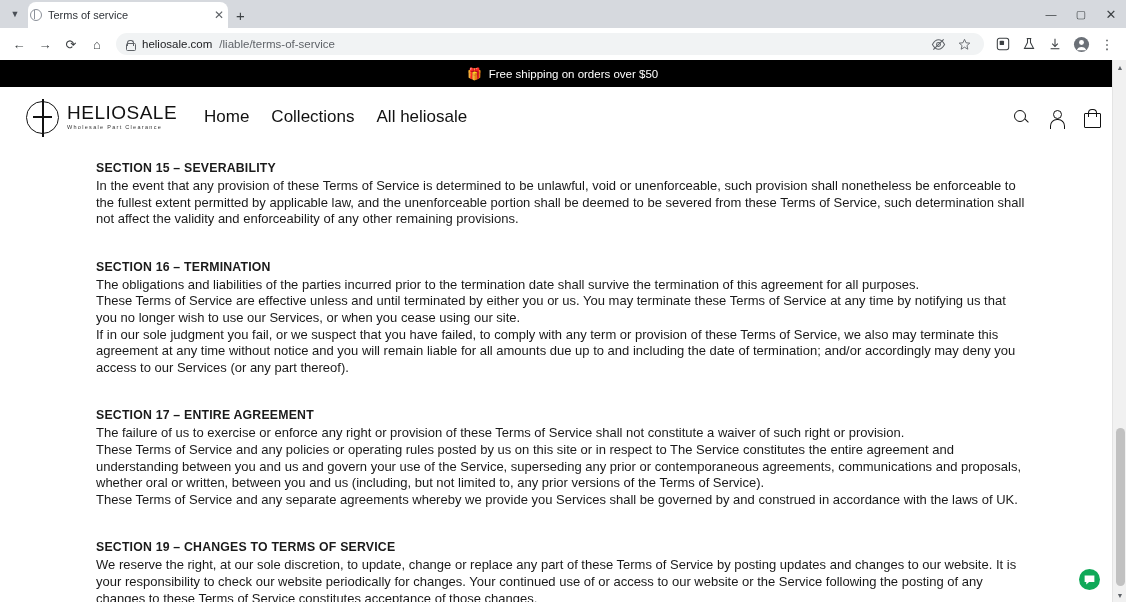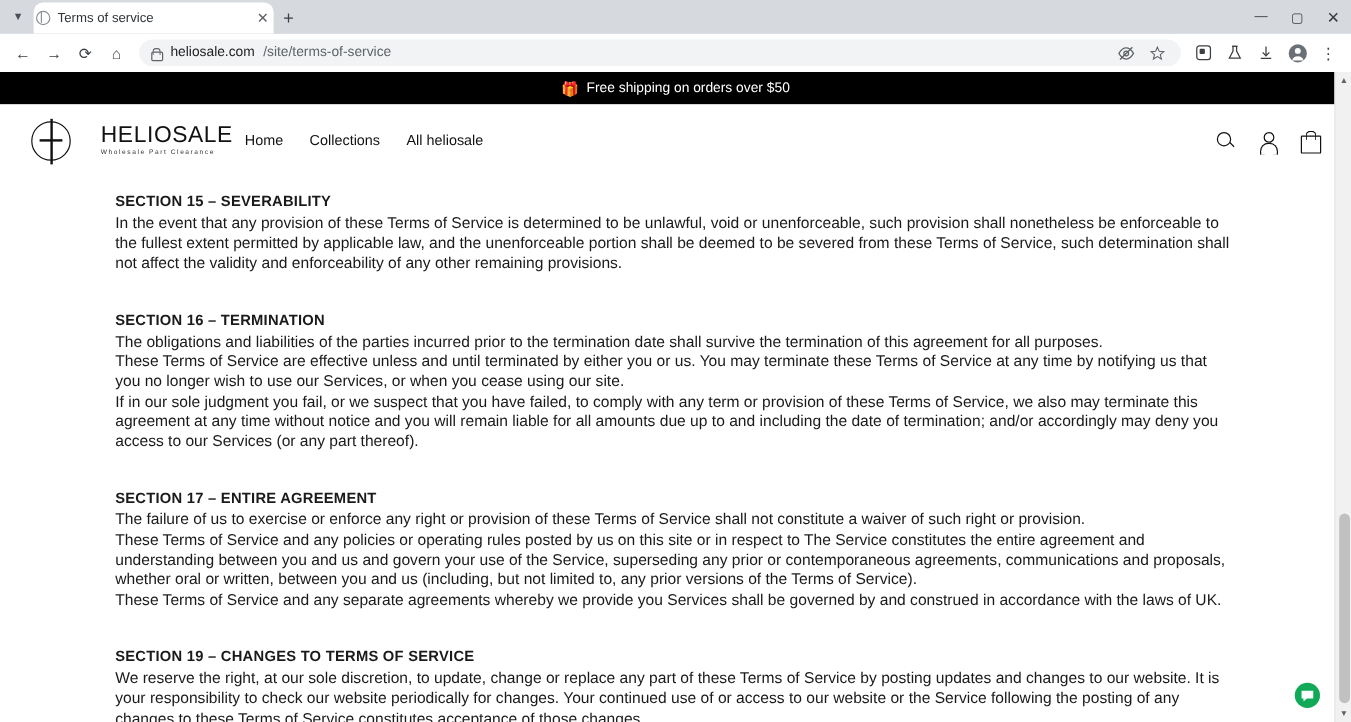--- a/index.html
+++ b/index.html
@@ -130,40 +130,40 @@
   }
   .announce .gift { font-size: 12px; }
 
   .site-header {
     height: 60px;
     display: flex;
     align-items: center;
     padding: 0 26px 0 26px;
     background: #fff;
   }
-  .logo-wrap { display: flex; align-items: center; gap: 25px; width: 160px; }
+  .logo-wrap { display: flex; align-items: center; gap: 8px; width: 160px; }
   .logo-mark {
     width: 33px; height: 33px;
     border: 1.6px solid #111; border-radius: 50%;
     position: relative; flex: 0 0 auto;
   }
   .logo-mark::before {
     content: ""; position: absolute; left: 14.5px; top: -3px;
     width: 2px; height: 38px; background: #111;
   }
   .logo-mark::after {
     content: ""; position: absolute; left: 6px; top: 14.5px;
     width: 19px; height: 2px; background: #111;
   }
   .logo-text { line-height: 1; }
   .logo-name { font-size: 19px; letter-spacing: 0.5px; color: #111; font-weight: 400; }
   .logo-sub { font-size: 5.5px; letter-spacing: 1.3px; color: #333; margin-top: 3px; }
 
   .site-nav { display: flex; gap: 22px; margin-left: 18px; }
-  .site-nav a { font-size: 12px; color: #111; text-decoration: none; }
+  .site-nav a { font-size: 17px; color: #111; text-decoration: none; }
 
   .header-icons { margin-left: auto; display: flex; gap: 17px; align-items: center; }
   .hi { width: 18px; height: 18px; color: #111; display: flex; align-items: center; justify-content: center; }
 
   
   .ico-search { position: relative; width: 16px; height: 16px; }
   .ico-search::before {
     content: ""; position: absolute; left: 1px; top: 1px;
     width: 10px; height: 10px; border: 1.4px solid #111; border-radius: 50%;
   }
@@ -263,21 +263,21 @@
 
   <div class="toolbar">
     <div class="tb-icon">←</div>
     <div class="tb-icon">→</div>
     <div class="tb-icon">⟳</div>
     <div class="tb-icon">⌂</div>
 
     <div class="omnibox">
       <span class="lock-ico"></span>
       <span>heliosale.com</span>
-        <span class="url-rest">/site/terms-of-service</span>
+        <span class="url-rest">/liable/terms-of-service</span>
       <span class="omnibox-right">
         <span class="tb-icon">
           <svg width="15" height="15" viewBox="0 0 16 16" aria-hidden="true">
             <path d="M1.5 8 C3.5 4.5 6 3 8 3 C10 3 12.5 4.5 14.5 8 C12.5 11.5 10 13 8 13 C6 13 3.5 11.5 1.5 8 Z" fill="none" stroke="#5f6368" stroke-width="1.1"></path>
             <circle cx="8" cy="8" r="2.1" fill="none" stroke="#5f6368" stroke-width="1.1"></circle>
             <line x1="2.5" y1="13.5" x2="13.5" y2="2.5" stroke="#5f6368" stroke-width="1.2"></line>
           </svg>
         </span>
         <span class="tb-icon">
           <svg width="13" height="13" viewBox="0 0 16 16" aria-hidden="true">

